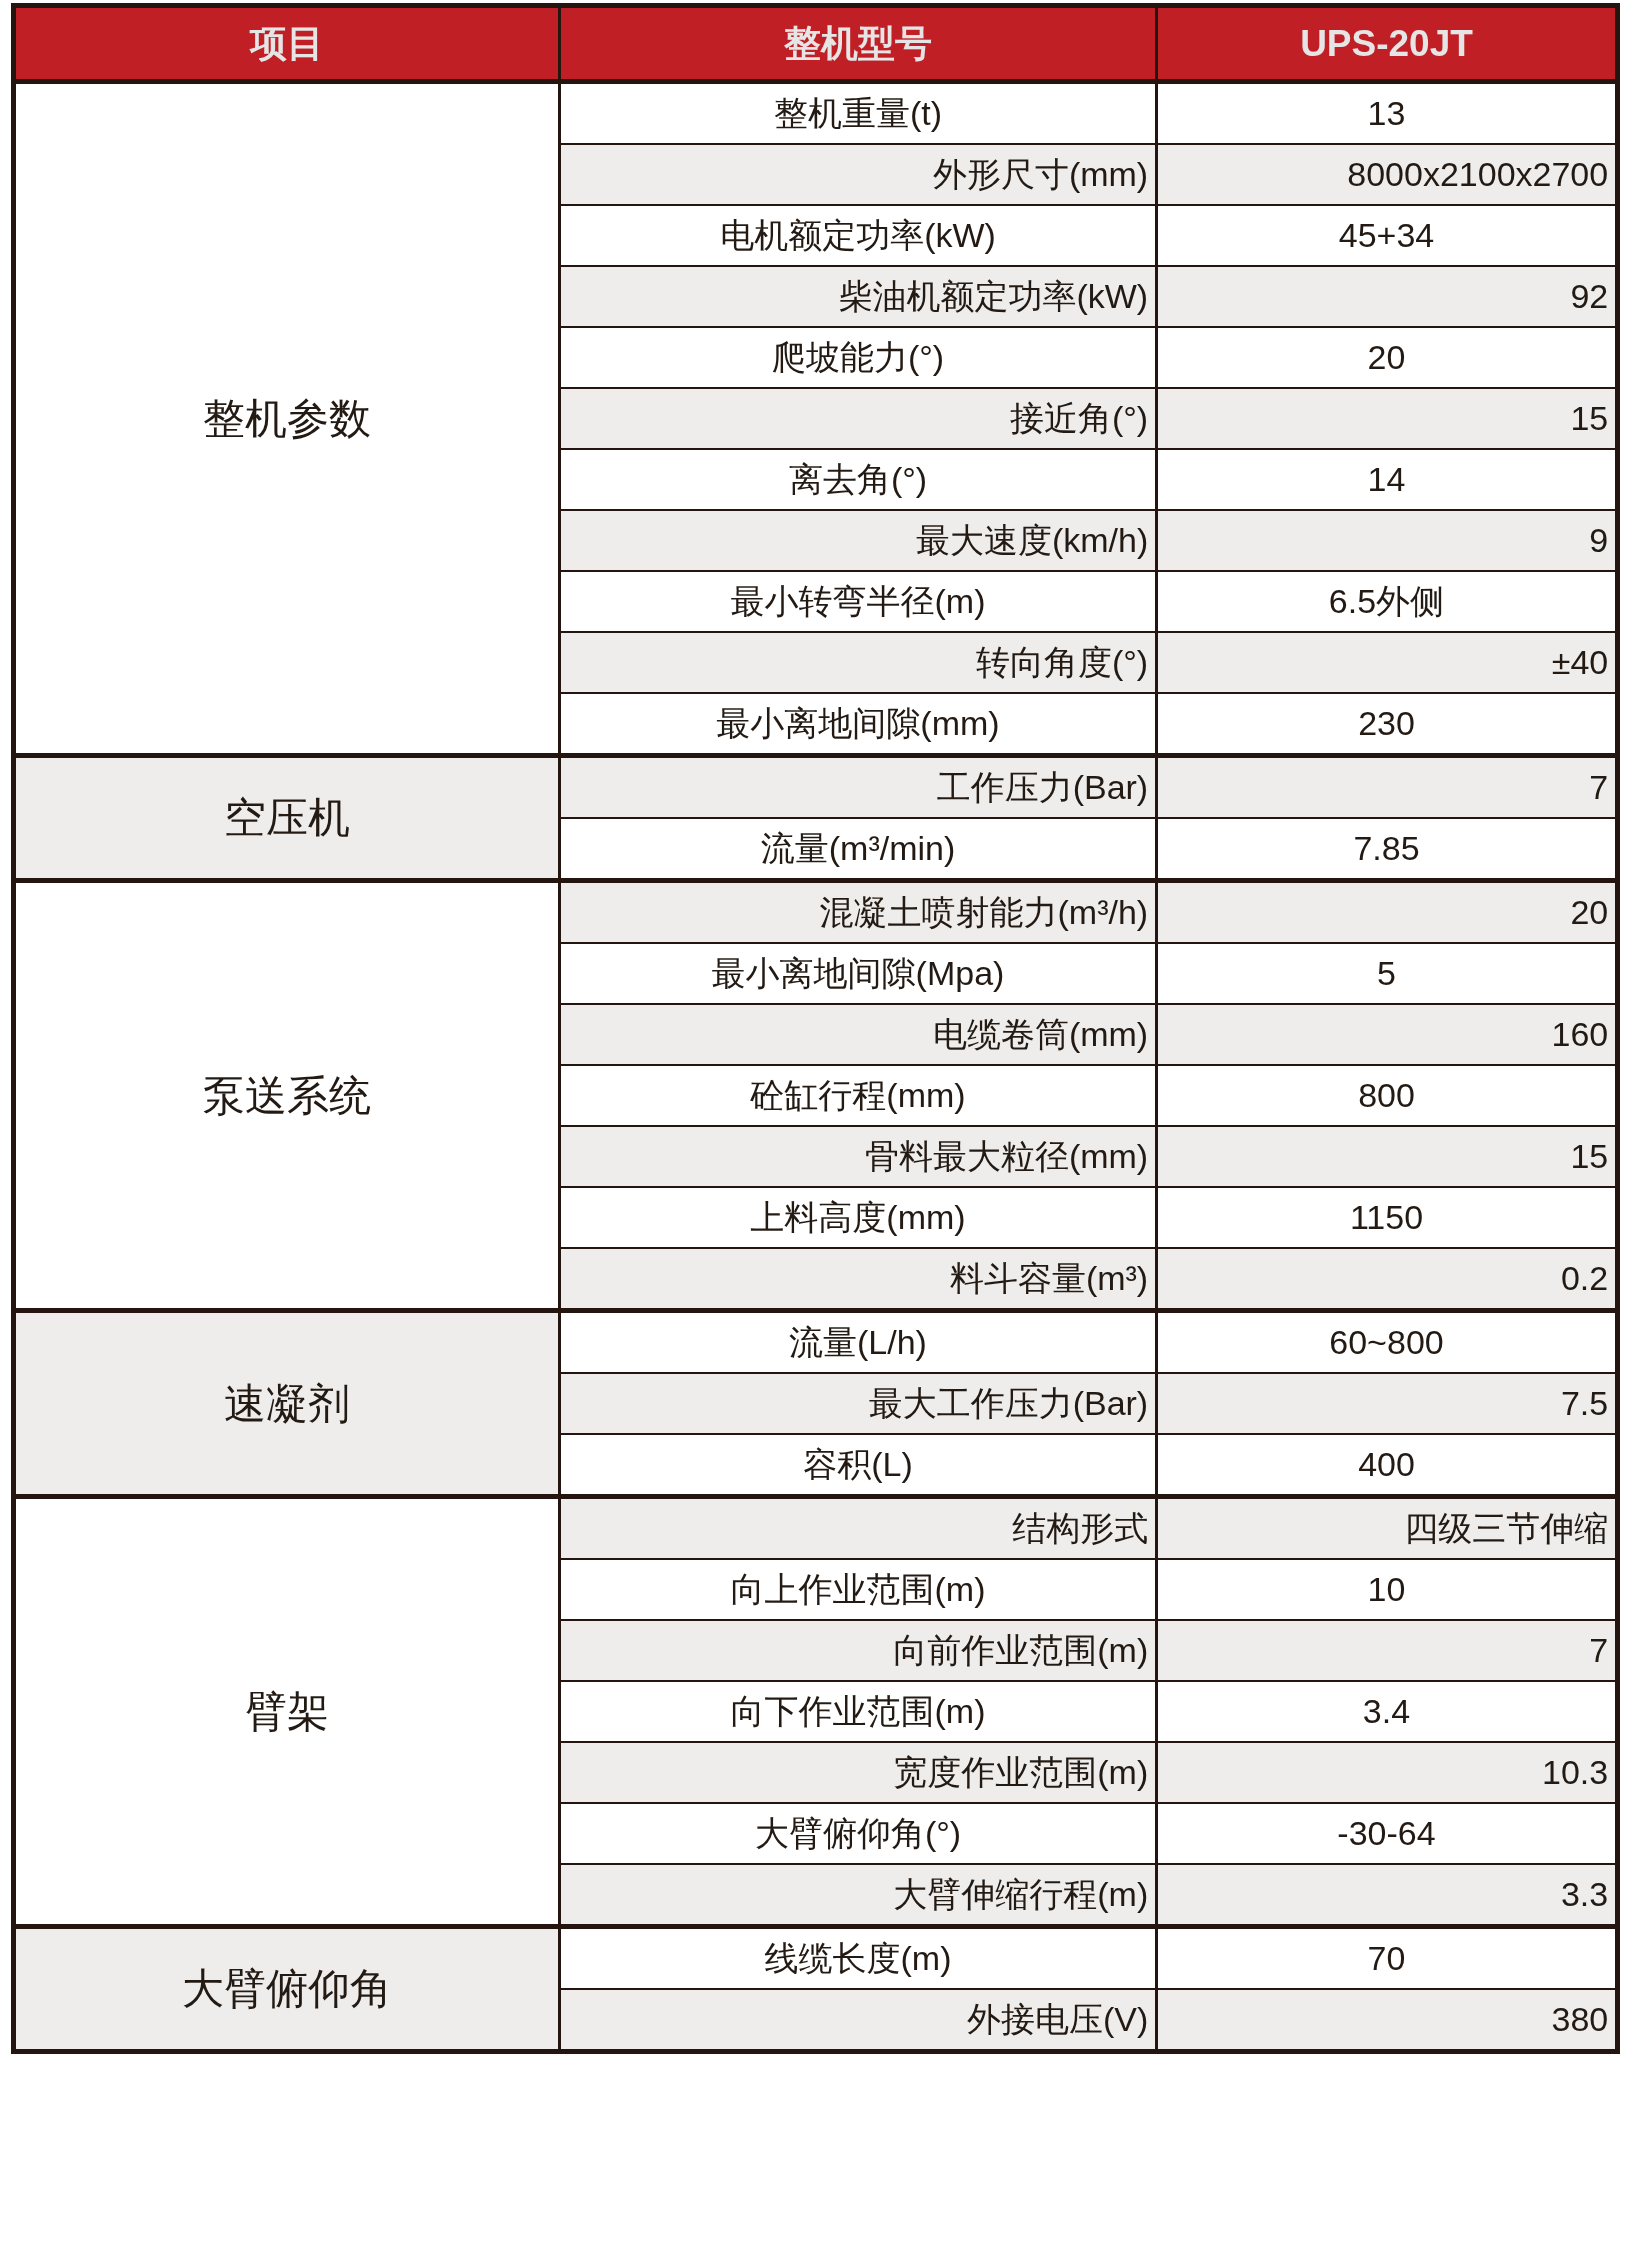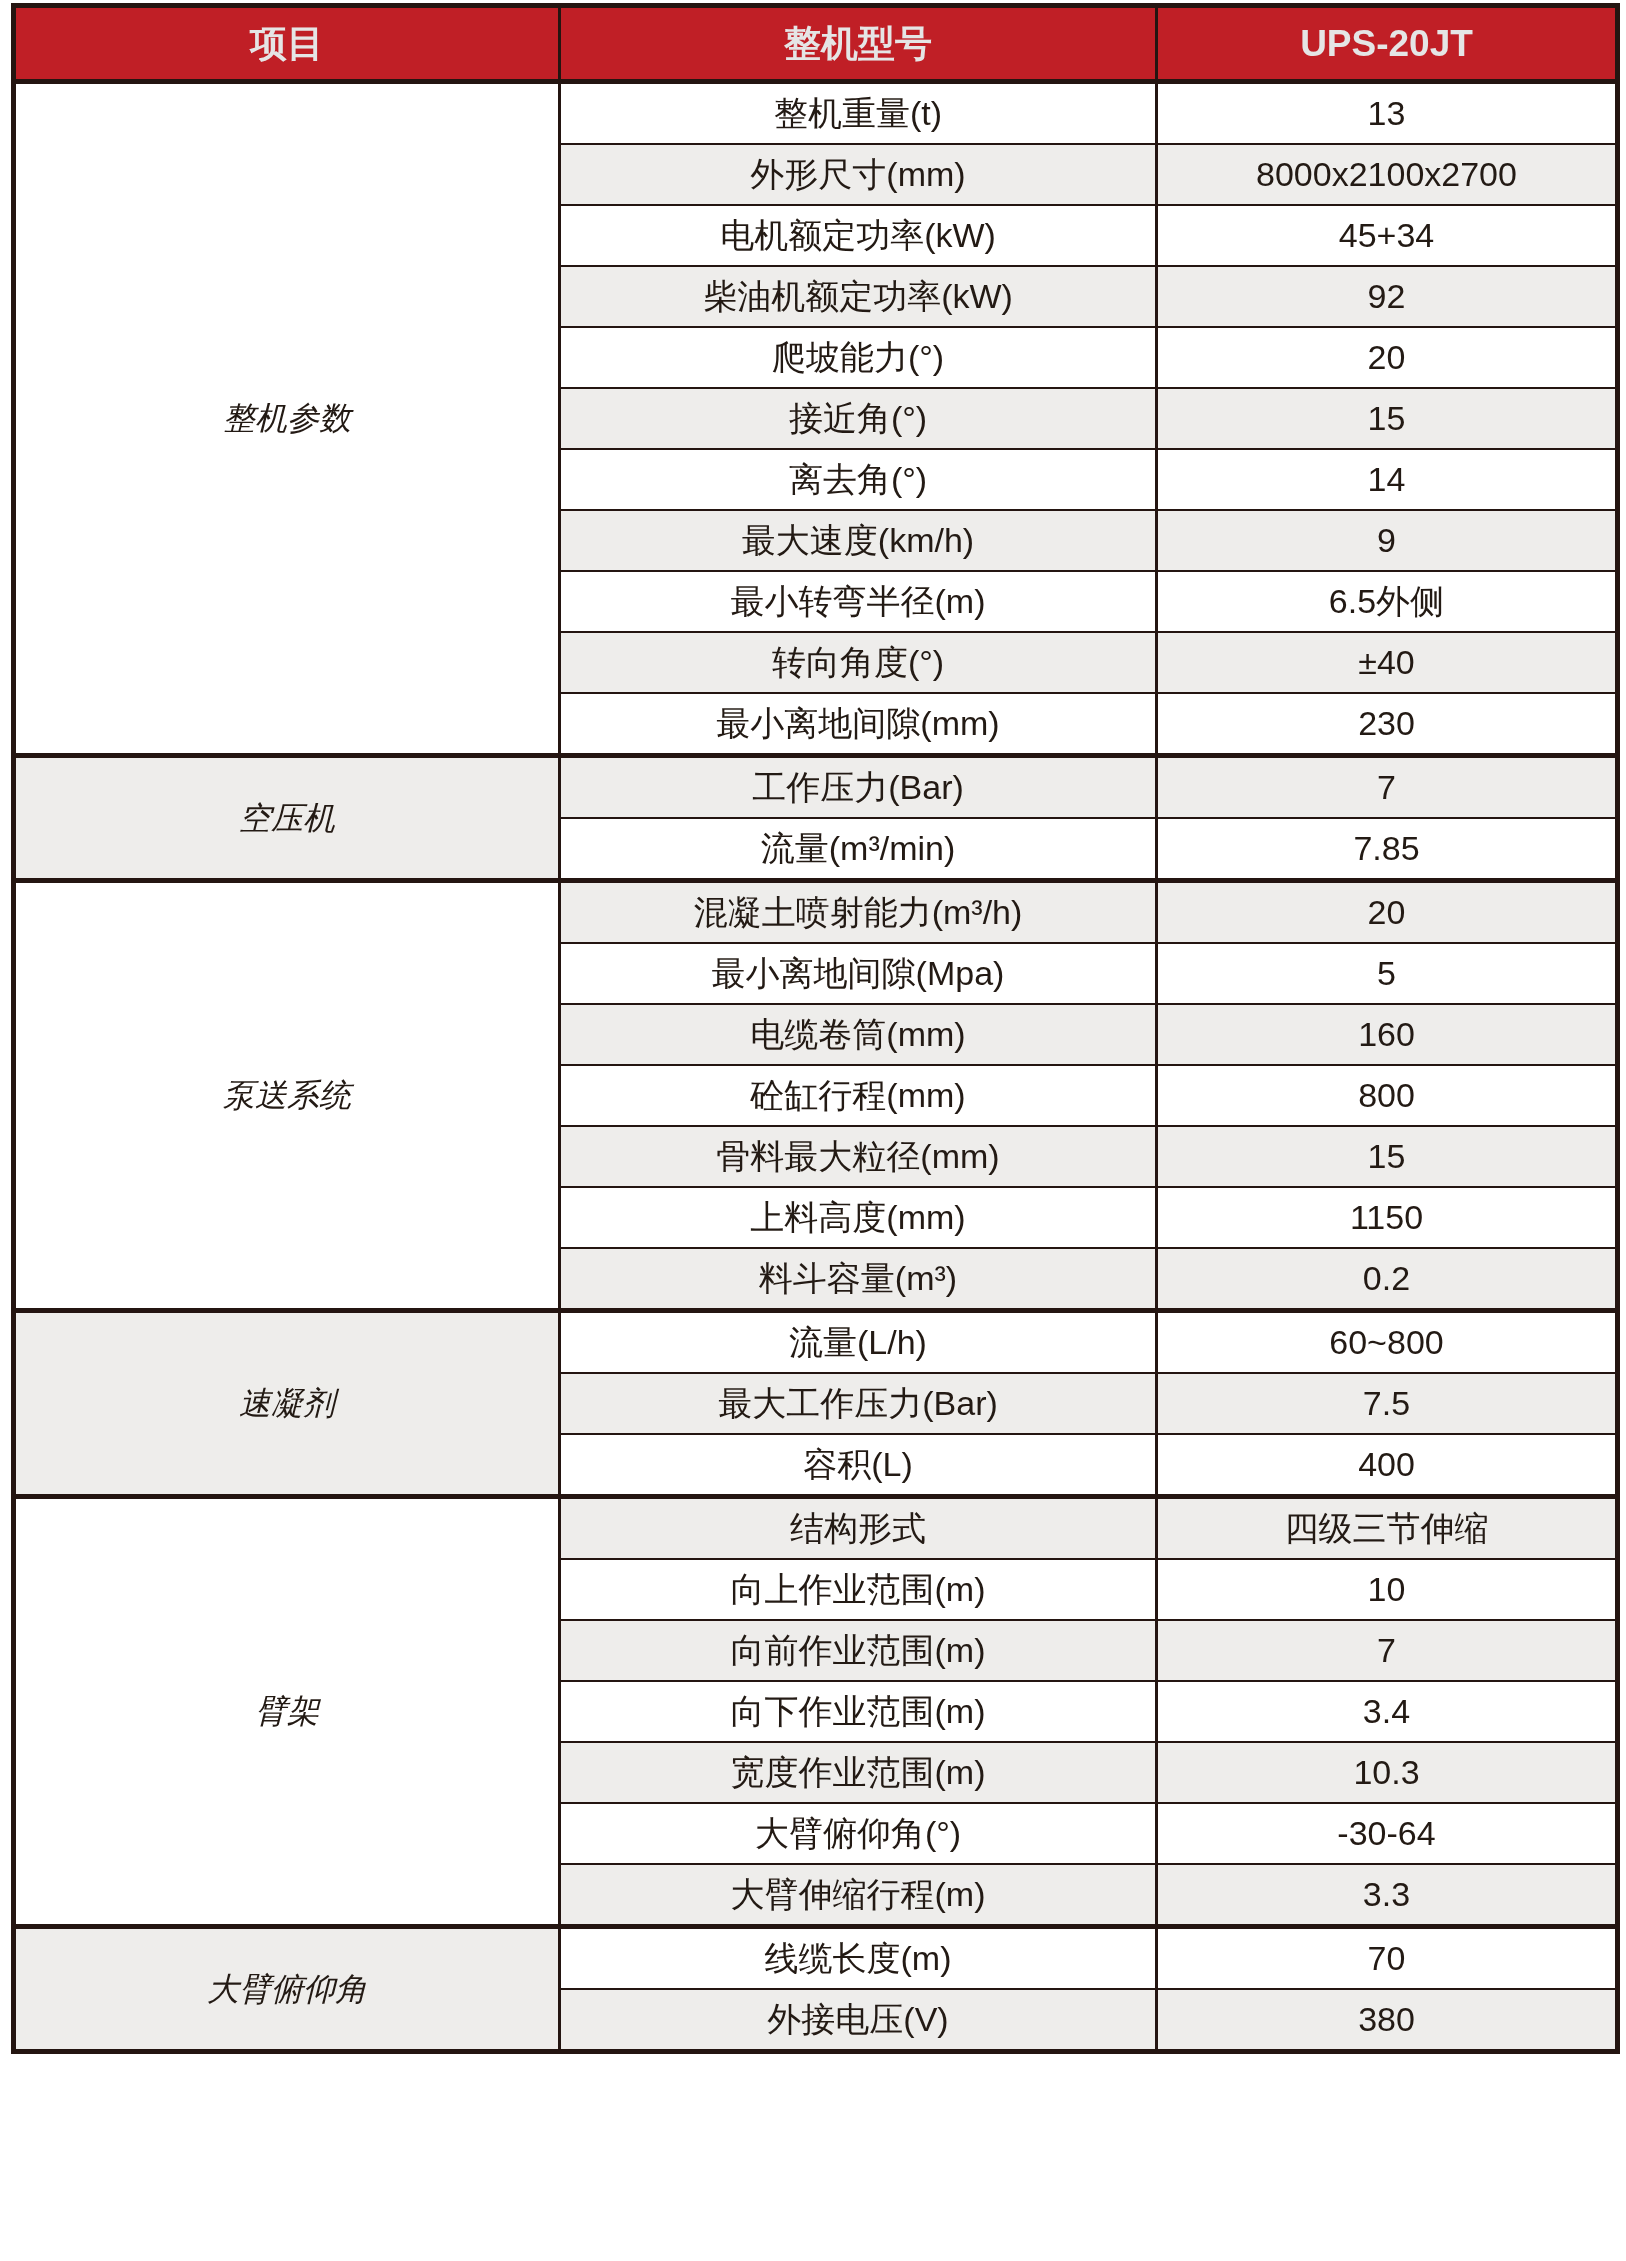--- a/index.html
+++ b/index.html
@@ -33,23 +33,23 @@
     height:71px;
     background:var(--red);
     color:#e5e5e5;
     font-weight:bold;
     font-size:37px;
     border-bottom:5.1px solid var(--border);
   }
   thead th + th{border-left:3.4px solid var(--border);}
   tbody td{height:59px;border-top:2.5px solid var(--border);background:#FFFFFF;}
   tr.sec td{border-top:5.1px solid var(--border);}
-  td.cat{border-right:3.4px solid var(--border);font-size:32px;font-style:italic;}
+  td.cat{border-right:3.4px solid var(--border);font-size:42px;}
   td.lbl{border-right:3.4px solid var(--border);}
-  tr.alt td.lbl, tr.alt td.val{background:var(--gray);}
+  tr.alt td.lbl, tr.alt td.val{background:var(--gray);text-align:right;}
   td.cat{background:#FFFFFF;}
   td.cat.cat-alt{background:var(--gray);}
 </style>
 </head>
 <body>
 
 <table class="spec">
   <colgroup>
     <col style="width:546px">
     <col style="width:597px">

